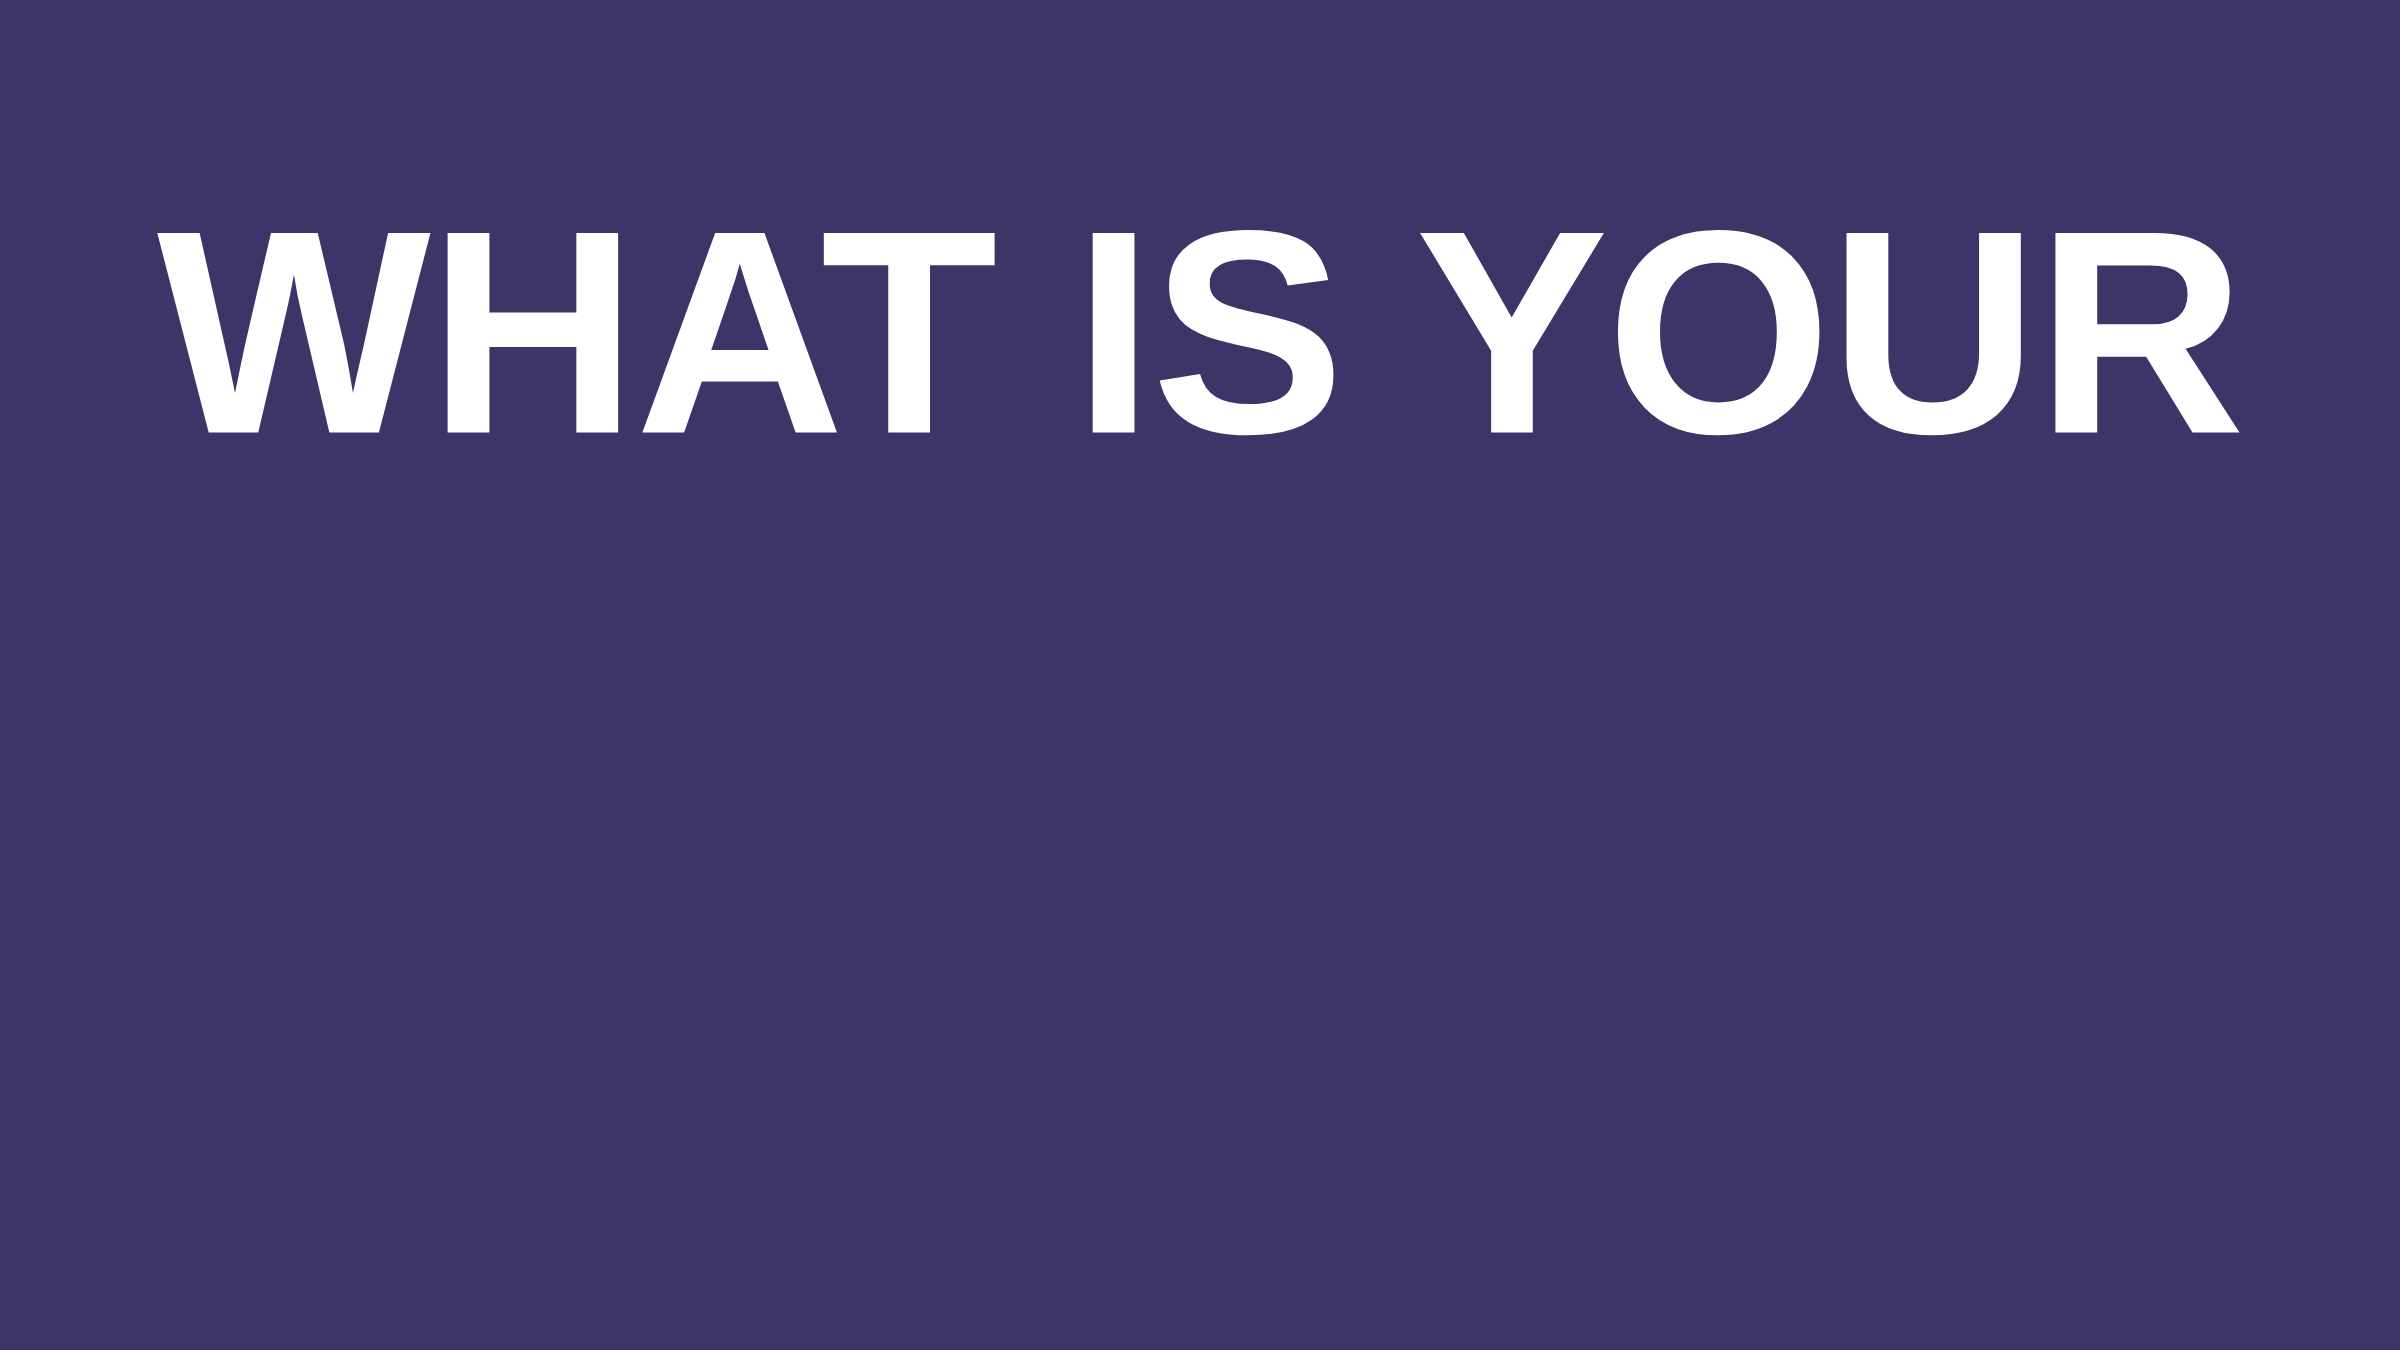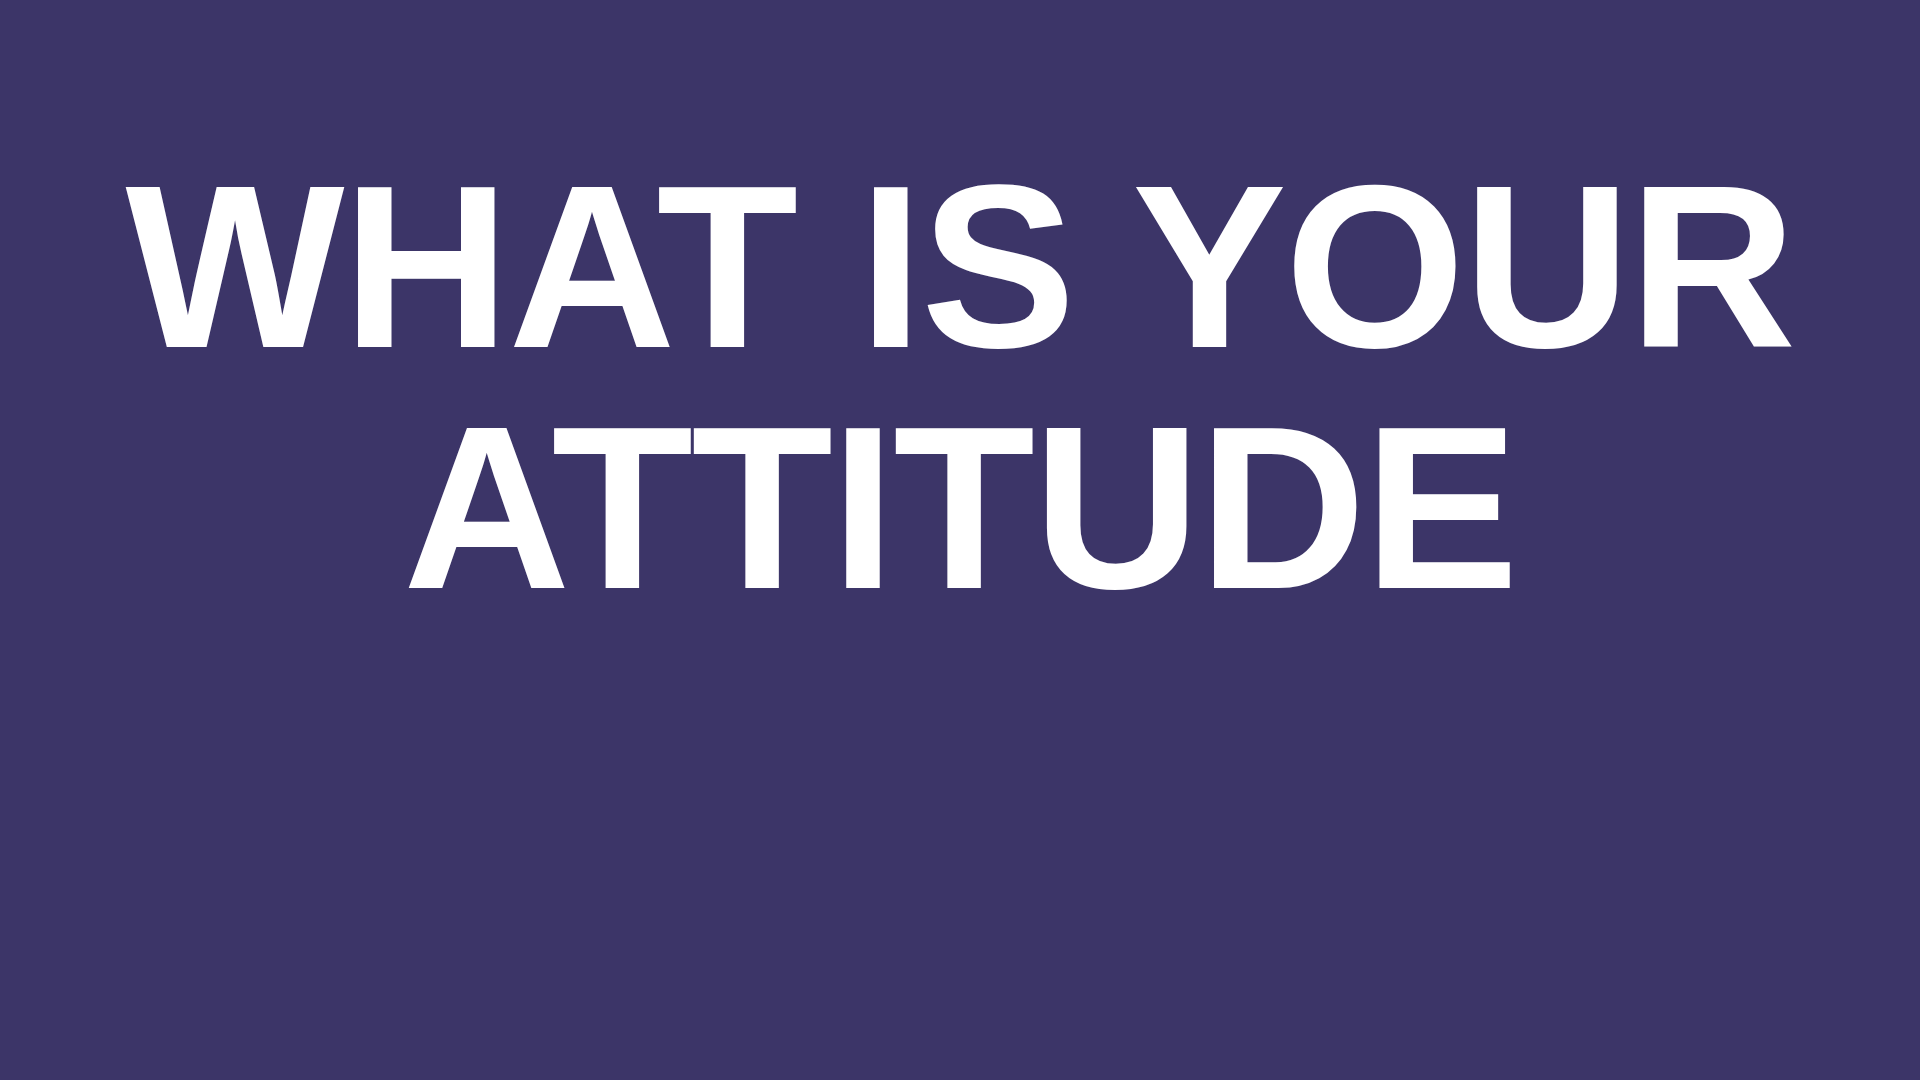--- a/index.html
+++ b/index.html
@@ -69,17 +69,16 @@
     transform: translateX(37px);
   }
 </style>
 </head>
 <body style="background: rgb(60, 53, 104);">
 
 <div class="slide" style="background: rgb(60, 53, 104);">
 
   <div class="title-block">
     <span class="title-line" style="color: rgb(255, 255, 255);">WHAT IS YOUR</span>
-    <span class="title-line" style="color: rgb(255, 255, 255);">ATTITUDE</span>
   </div>
 
 
 </div>
 
 </body></html>

